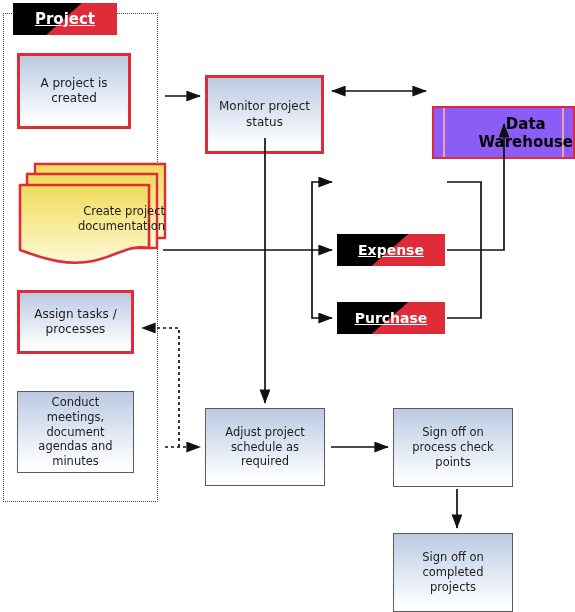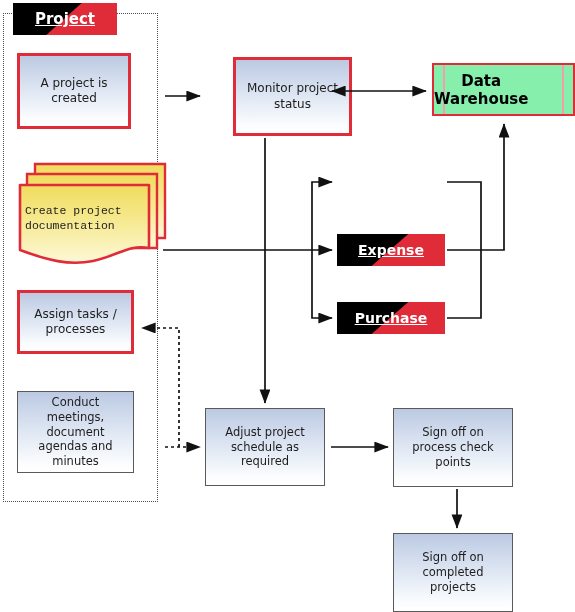--- a/index.html
+++ b/index.html
@@ -37,34 +37,34 @@
     overflow:hidden;
     text-decoration:underline;
   }
   .diag .blackpart{position:absolute;inset:0;background:#000000;}
   .diag .redpart{position:absolute;inset:0;background:#e02b38;
                  clip-path:polygon(100% 0,100% 100%,32% 100%,66% 0);}
   .diag .dtext{position:relative;z-index:3;}
 
   
   .predef{
-    position:absolute;box-sizing:border-box;background:#86efac;
-    border:2.5px solid #e02b38;display:flex;align-items:center;justify-content:flex-start;
+    position:absolute;box-sizing:border-box;background:#8b5cf6;
+    border:2.5px solid #e02b38;display:flex;align-items:center;justify-content:flex-end;margin-top:43px;
   }
   .predef .bar{position:absolute;top:0;bottom:0;width:2px;background:#f0a0a8;}
   .predef .bar.l{left:9px;}
   .predef .bar.r{right:9px;}
   .predef .ptext{position:relative;z-index:3;font-weight:bold;font-size:15px;color:#000;
                  line-height:1.2;text-align:center;}
 
   
   .multidoc{position:absolute;}
   .multidoc .dtxt{
-    position:absolute;left:8px;top:44px;width:140px;text-align:left;
-    font-size:11.5px;color:#1d1d1d;line-height:1.3;z-index:9;font-family:Liberation Mono, monospace;
+    position:absolute;left:8px;top:44px;width:140px;text-align:right;
+    font-size:11.5px;color:#1d1d1d;line-height:1.3;z-index:9;
   }
 
   
   .lane{
     position:absolute;box-sizing:border-box;
     border:1.4px dotted #4a4a4a;background:transparent;
   }
 
   .lbl2{white-space:pre-line;}
 </style>
@@ -114,21 +114,21 @@
   </div>
 
   <div class="node proc-gray" style="left:17px;top:391px;width:117px;height:82px;">
     <span class="lbl lbl2">Conduct
 meetings,
 document
 agendas and
 minutes</span>
   </div>
 
-  <div class="node proc-red" style="left:205px;top:57px;width:119px;height:79px;margin-left:28px;">
+  <div class="node proc-red" style="left:205px;top:75px;width:119px;height:79px;">
     <span class="lbl lbl2">Monitor project
 status</span>
   </div>
 
   <div class="predef" style="left:432px;top:63px;width:143px;height:53px;">
     <span class="bar l"></span>
     <span class="bar r"></span>
     <span class="ptext lbl2">Data
 Warehouse</span>
   </div>

